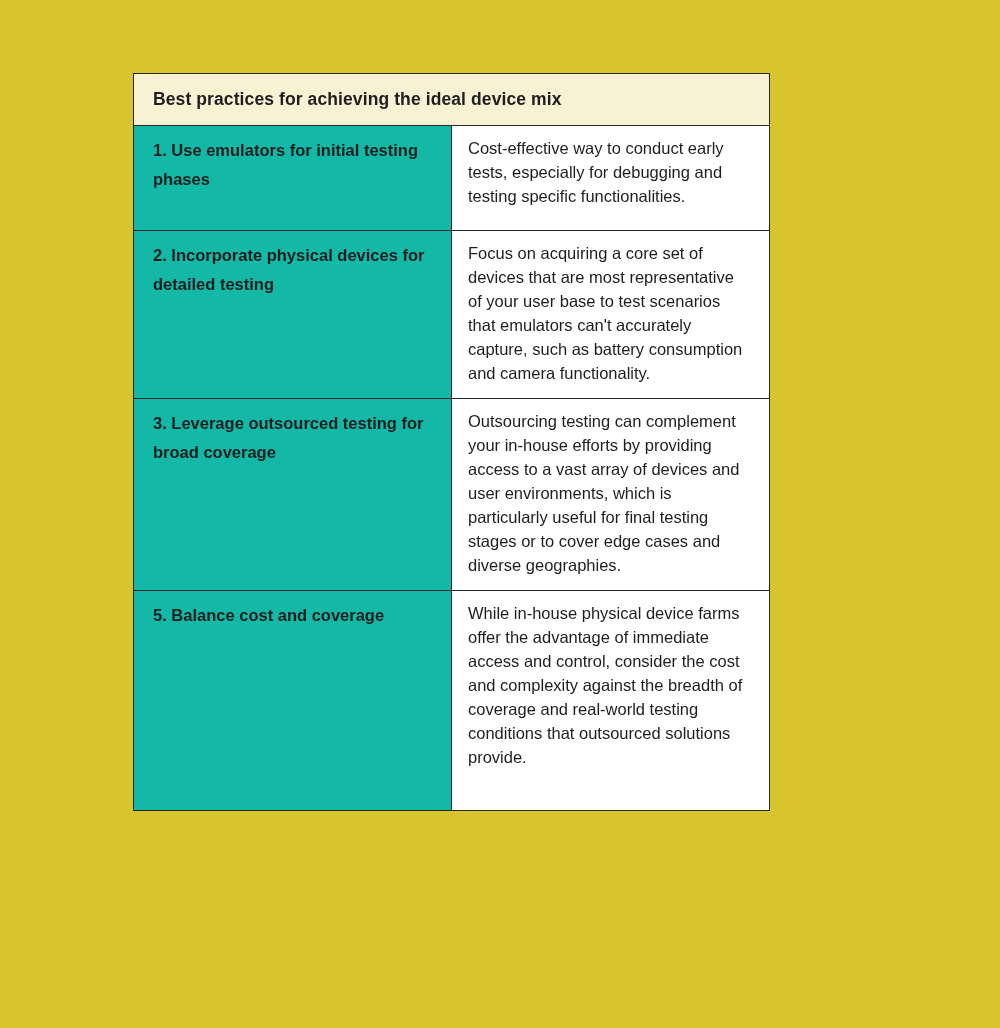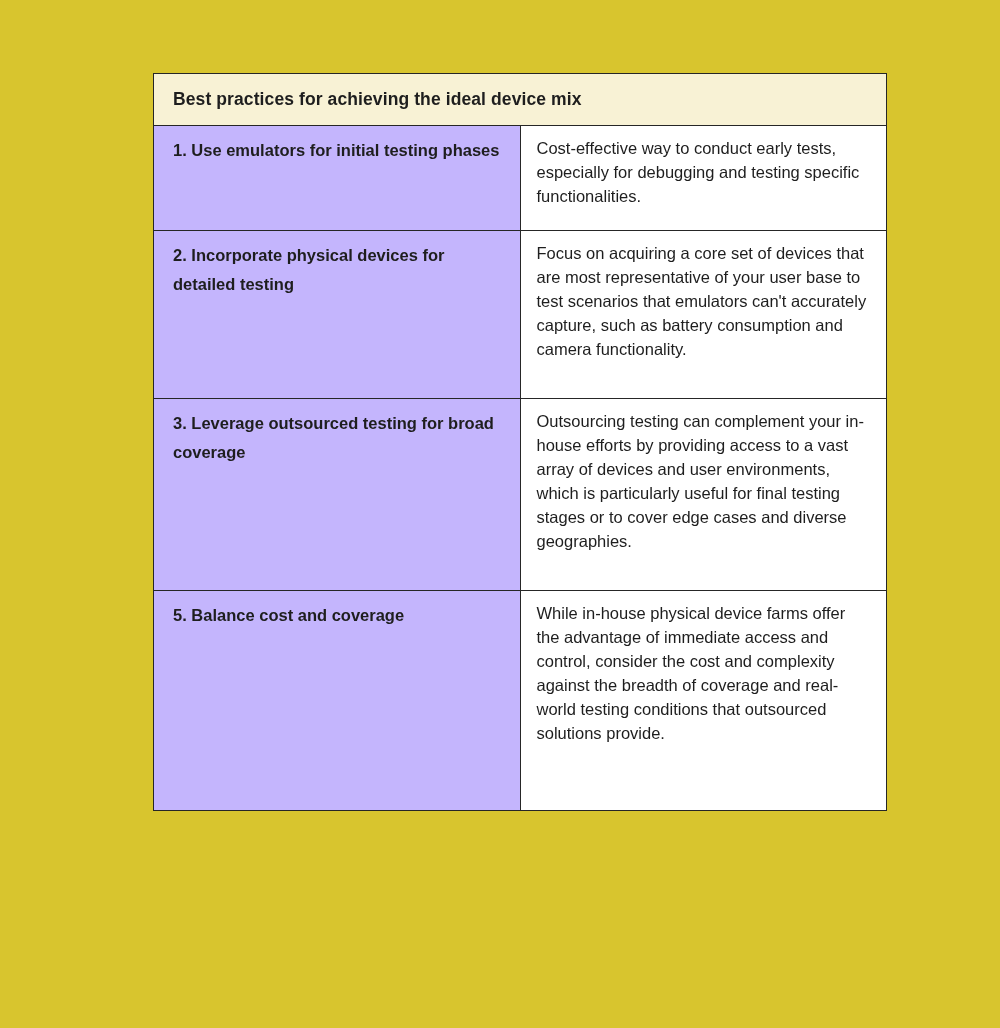--- a/index.html
+++ b/index.html
@@ -12,22 +12,21 @@
     position: relative;
     background: #d8c52e;
     font-family: "Liberation Sans", "DejaVu Sans", sans-serif;
     color: #1e1e1e;
     overflow: hidden;
   }
   .table-wrap {
     position: absolute;
     left: 133px;
     top: 73px;
-    width: 734px;
-    margin-left: 20px;
+    width: 637px;
   }
   table.best-practices {
     width: 100%;
     border-collapse: collapse;
     table-layout: fixed;
     background: #ffffff;
   }
   table.best-practices th,
   table.best-practices td {
     border: 1px solid #262626;
@@ -43,21 +42,21 @@
     height: 50px;
     box-sizing: border-box;
     vertical-align: middle;
   }
   td.practice-cell {
     width: 338px;
     font-weight: 700;
     font-size: 16.5px;
     line-height: 29px;
     padding: 10px 16px 12px 19px;
-    background: #c4b5fd;
+    background: #14b8a6;
     box-sizing: border-box;
   }
   td.description-cell {
     width: 396px;
     font-weight: 400;
     font-size: 16.5px;
     line-height: 24px;
     padding: 10px 18px 12px 16px;
     background: #ffffff;
     box-sizing: border-box;

